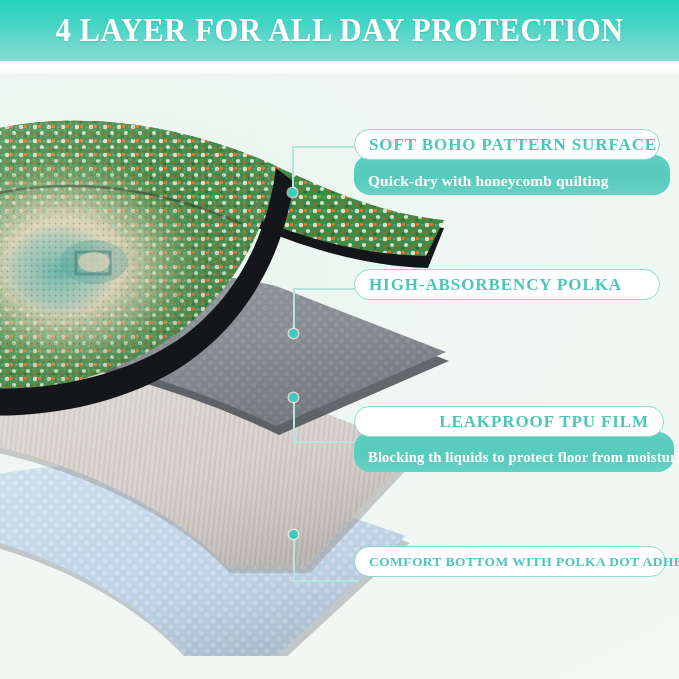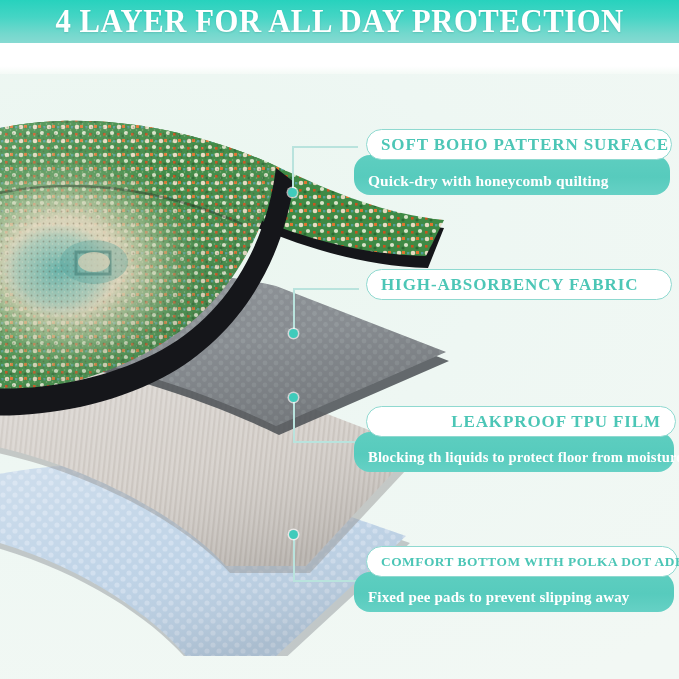--- a/index.html
+++ b/index.html
@@ -17,21 +17,21 @@
       radial-gradient(120% 85% at 18% 30%, #eaf6ef 0%, #eef7f3 45%, #f2f8f4 100%),
       linear-gradient(180deg,#eef7f2 0%,#f0f8f4 55%,#f4faf6 100%);
   }
   .bg-white-strip{
     position:absolute;left:0;top:60px;width:679px;height:14px;
     background:linear-gradient(180deg,#ffffff 0%,#ffffff 45%,#f4faf6 100%);
   }
 
   
   .header{
-    position:absolute;left:0;top:0;width:679px;height:43px;
+    position:absolute;left:0;top:0;width:679px;height:61px;
     background:linear-gradient(180deg,#27d2bd 0%,#45d5c5 40%,#73d8cd 78%,#86dad2 100%);
     display:flex;align-items:center;justify-content:center;
   }
   .header-title{
     color:#ffffff;
     font-family:"Liberation Serif", serif;
     font-weight:bold;
     font-size:33px;
     letter-spacing:0.6px;
     transform:scaleX(0.93);
@@ -50,21 +50,21 @@
   .conn .ln.v{width:1.6px;}
   .conn .ln.h{height:1.6px;}
   .dot{
     position:absolute;width:9px;height:9px;border-radius:50%;
     background:#3fcbbb;box-shadow:0 0 0 1.5px rgba(255,255,255,.65);
   }
 
   
   .callout{position:absolute;}
   .callout .title-box{
-    position:absolute;left:12px;top:0;
+    position:absolute;left:0;top:0;
     background:#ffffff;
     border:1.6px solid #8fd9d0;
     border-radius:17px;
     height:31px;
     display:flex;align-items:center;
     box-sizing:border-box;
     padding:0 14px;
     z-index:2;
   }
   .callout .title-box span{
@@ -268,35 +268,32 @@
     <div class="sub-box" style="top:26px;width:316px;align-items:flex-end;">
       <span>Quick-dry with honeycomb quilting</span>
     </div>
     <div class="title-box" style="width:306px;">
       <span>SOFT BOHO PATTERN SURFACE</span>
     </div>
   </div>
 
   <div class="callout" style="left:354px;top:269px;width:316px;height:72px;">
     <div class="title-box" style="width:306px;">
-      <span>HIGH-ABSORBENCY  FABRIC</span>
+      <span>HIGH-ABSORBENCY  POLKA</span>
     </div>
   </div>
 
   <div class="callout" style="left:354px;top:406px;width:320px;height:72px;">
     <div class="sub-box" style="top:26px;width:320px;">
       <span style="font-size:14.6px;">Blocking th liquids to protect floor from moisture</span>
     </div>
     <div class="title-box" style="width:310px;justify-content:flex-end;">
       <span>LEAKPROOF TPU FILM</span>
     </div>
   </div>
 
   <div class="callout small" style="left:354px;top:546px;width:320px;height:72px;">
-    <div class="sub-box" style="top:26px;width:320px;">
-      <span>Fixed pee pads to prevent slipping away</span>
-    </div>
     <div class="title-box" style="width:312px;">
       <span>COMFORT BOTTOM WITH POLKA DOT ADHESIVE</span>
     </div>
   </div>
 
 </div>
 
 </body></html>

